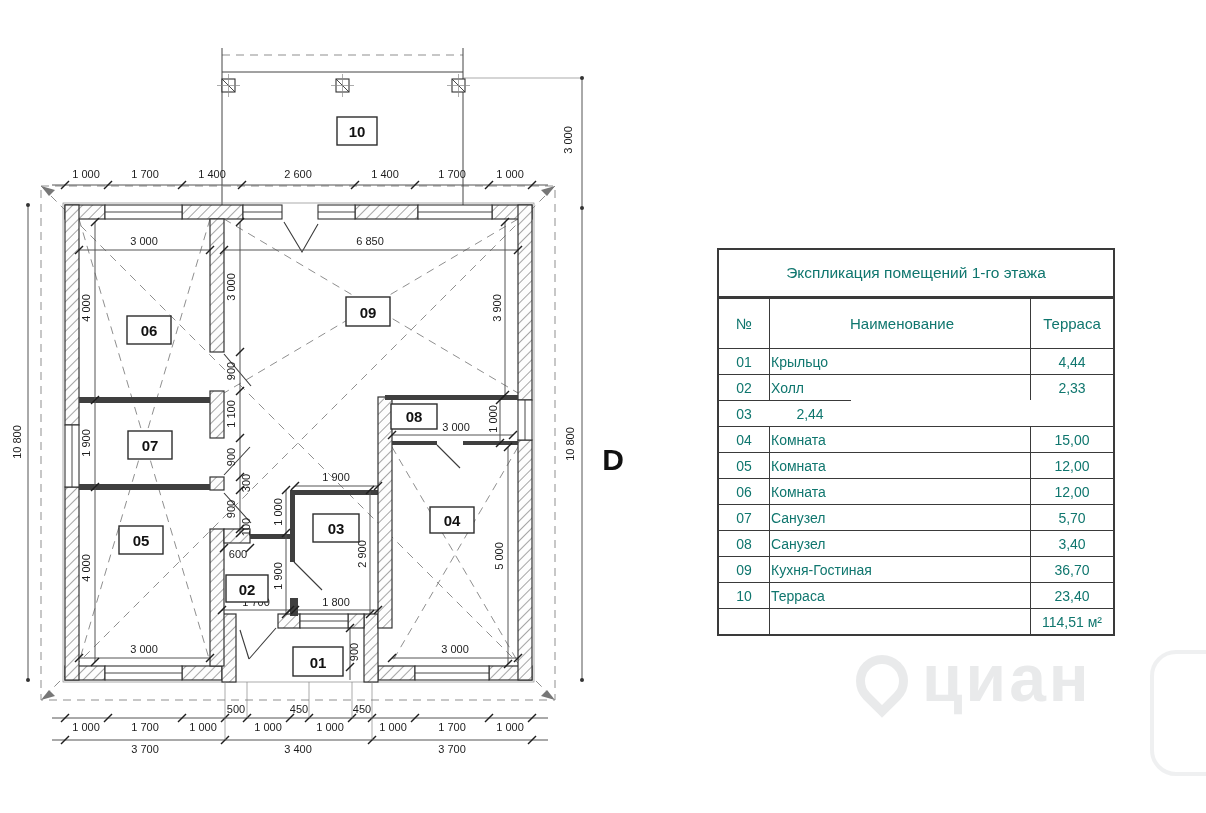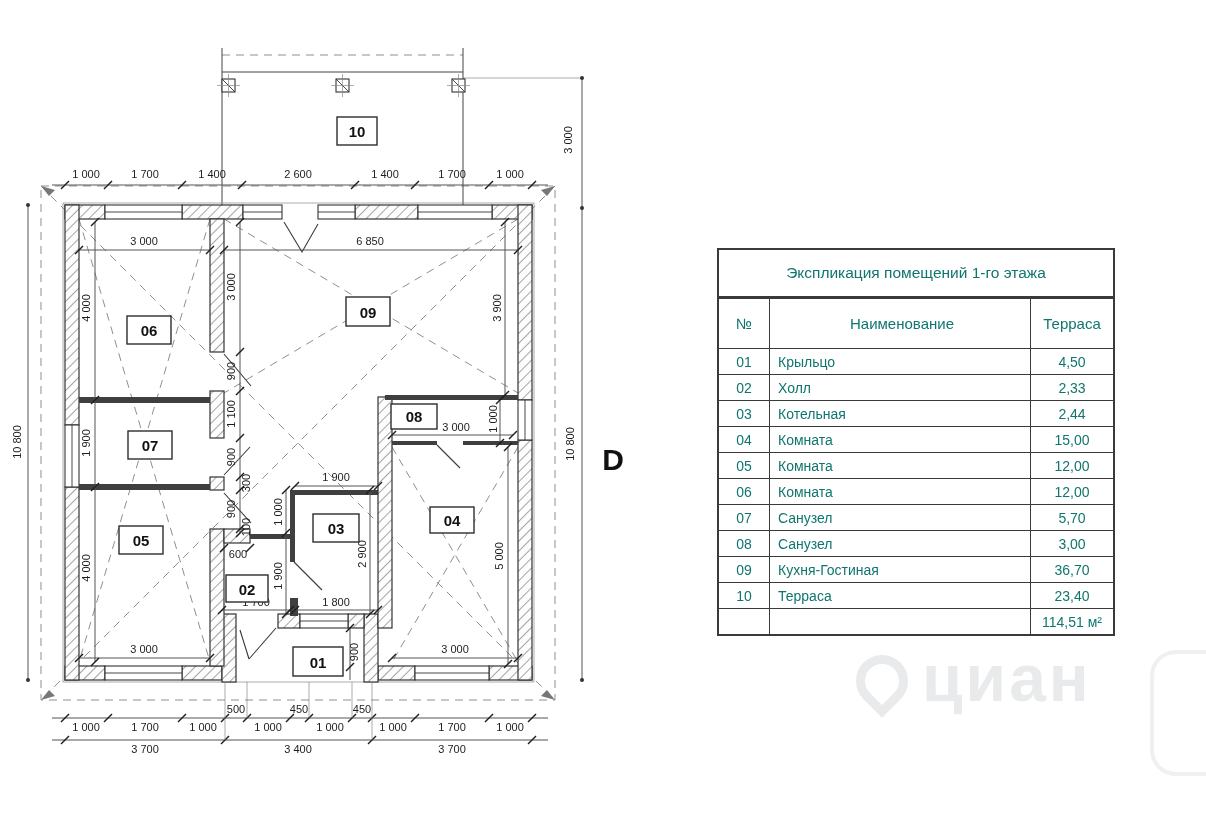--- a/index.html
+++ b/index.html
@@ -26,21 +26,21 @@
   
   .expl-table{position:absolute;left:717px;top:248px;width:394px;border:2px solid #3a3a3a;
               color:#0f766e;background:#fff;}
   .t-title{height:46px;display:flex;align-items:center;justify-content:center;
            font-size:15.5px;border-bottom:2px solid #3a3a3a;}
   .t-row{display:flex;align-items:stretch;}
   .t-row .c{display:flex;align-items:center;justify-content:center;border-top:1.6px solid #3a3a3a;}
   .t-row:first-of-type .c{border-top:none;}
   .c-num{width:50px;}
   .c-name{flex:1;border-left:1.6px solid #3a3a3a;border-right:1.6px solid #3a3a3a;
-          justify-content:flex-start !important;padding-left:8px;}
+          justify-content:flex-start !important;padding-left:1px;}
   .c-area{width:82px;}
   .t-head{height:50px;font-size:15px;}
   .t-data{height:26px;font-size:14px;}
   
   .watermark{position:absolute;left:856px;top:640px;display:flex;align-items:center;gap:14px;
              color:rgba(155,160,166,0.22);pointer-events:none;}
   .wm-pin{width:34px;height:34px;border:9px solid rgba(155,160,166,0.22);
           border-radius:50% 50% 50% 0;transform:rotate(-45deg);margin-top:6px;}
   .wm-text{font-size:66px;font-weight:bold;letter-spacing:3px;}
   .wm-box{position:absolute;left:1150px;top:650px;width:120px;height:118px;
@@ -432,30 +432,29 @@
   <div class="expl-table">
     <div class="t-title">Экспликация помещений 1-го этажа</div>
     <div class="t-row t-head">
       <div class="c c-num">№</div>
       <div class="c c-name" style="justify-content:center !important;padding-left:4px;text-align:center;">Наименование</div>
       <div class="c c-area">Терраса</div>
     </div>
     <div class="t-row t-data">
       <div class="c c-num">01</div>
       <div class="c c-name">Крыльцо</div>
-      <div class="c c-area">4,50</div>
+      <div class="c c-area">4,44</div>
     </div>
     <div class="t-row t-data">
       <div class="c c-num">02</div>
       <div class="c c-name">Холл</div>
       <div class="c c-area">2,33</div>
     </div>
     <div class="t-row t-data">
       <div class="c c-num">03</div>
-      <div class="c c-name">Котельная</div>
       <div class="c c-area">2,44</div>
     </div>
     <div class="t-row t-data">
       <div class="c c-num">04</div>
       <div class="c c-name">Комната</div>
       <div class="c c-area">15,00</div>
     </div>
     <div class="t-row t-data">
       <div class="c c-num">05</div>
       <div class="c c-name">Комната</div>
@@ -467,21 +466,21 @@
       <div class="c c-area">12,00</div>
     </div>
     <div class="t-row t-data">
       <div class="c c-num">07</div>
       <div class="c c-name">Санузел</div>
       <div class="c c-area">5,70</div>
     </div>
     <div class="t-row t-data">
       <div class="c c-num">08</div>
       <div class="c c-name">Санузел</div>
-      <div class="c c-area">3,00</div>
+      <div class="c c-area">3,40</div>
     </div>
     <div class="t-row t-data">
       <div class="c c-num">09</div>
       <div class="c c-name">Кухня-Гостиная</div>
       <div class="c c-area">36,70</div>
     </div>
     <div class="t-row t-data">
       <div class="c c-num">10</div>
       <div class="c c-name">Терраса</div>
       <div class="c c-area">23,40</div>

